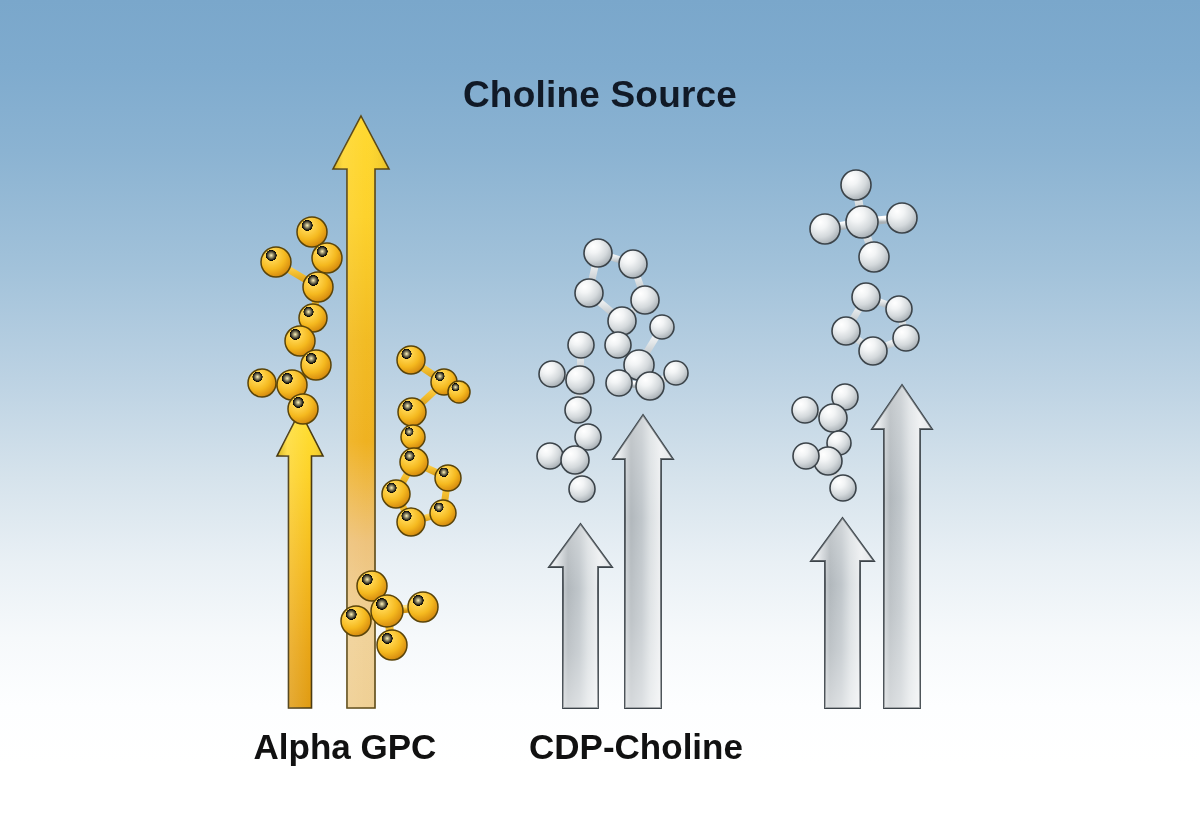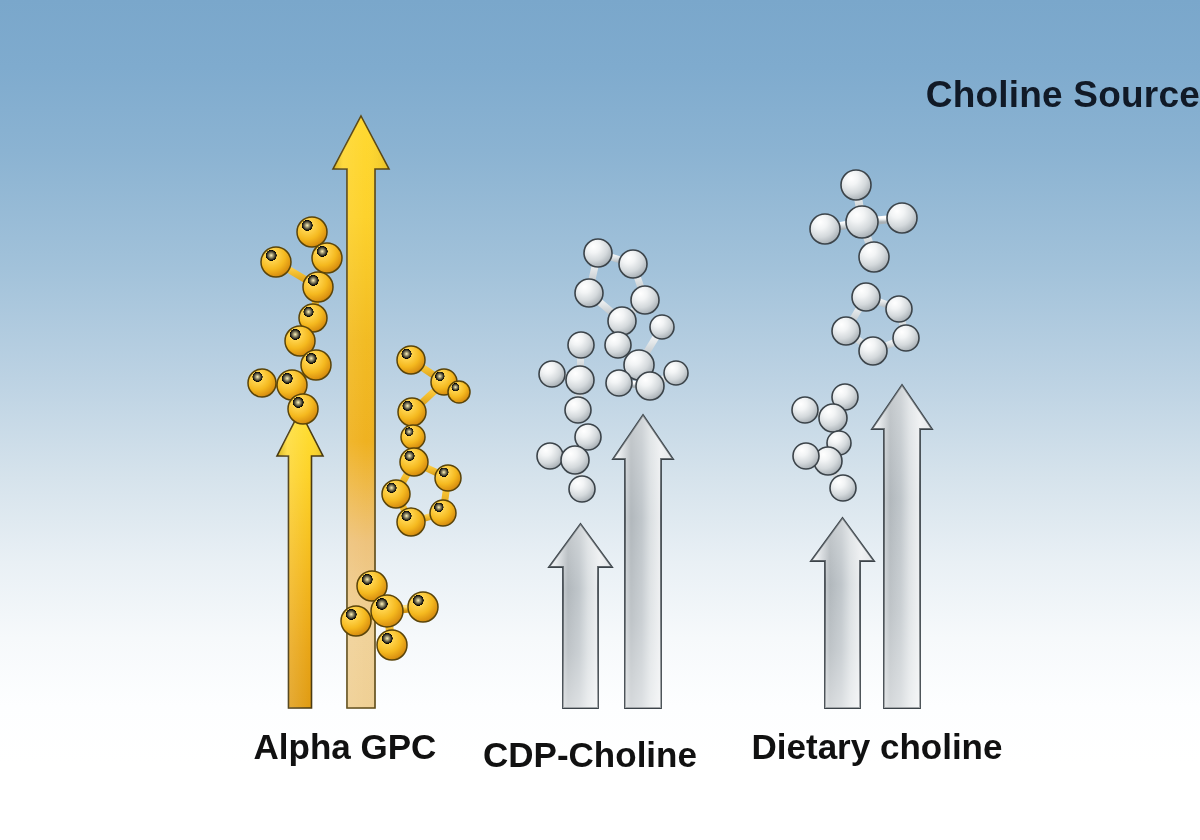--- a/index.html
+++ b/index.html
@@ -31,37 +31,37 @@
     left: 0;
     top: 0;
     width: 1200px;
     height: 840px;
   }
   .title {
     position: absolute;
     left: 0;
     top: 74px;
     width: 1200px;
-    text-align: right;
+    text-align: center;
     font-size: 37px;
     font-weight: bold;
     color: #111a27;
     letter-spacing: 0.2px;
   }
   .cat-label {
     position: absolute;
     top: 727px;
     text-align: center;
     font-size: 35px;
     font-weight: bold;
     color: #111111;
     white-space: nowrap;
   }
   .cat-label.c0 { left: 180px; width: 330px; }
-  .cat-label.c1 { left: 425px; width: 330px; margin-top: 8px; }
+  .cat-label.c1 { left: 471px; width: 330px; }
   .cat-label.c2 { left: 712px; width: 330px; }
 </style>
 </head>
 <body>
 
 <div id="stage">
 
   <svg id="art" viewBox="0 0 1200 840" aria-hidden="true">
     <defs>
 
@@ -335,15 +335,14 @@
       <circle cx="828" cy="461" r="14" fill="url(#sphSilver)"></circle>
       <circle cx="806" cy="456" r="13" fill="url(#sphSilver)"></circle>
       <circle cx="843" cy="488" r="13" fill="url(#sphSilver)"></circle>
     </g>
   </svg>
 
   <div class="title">Choline Source</div>
 
   <div class="cat-label c0">Alpha GPC</div>
   <div class="cat-label c1">CDP-Choline</div>
-  <div class="cat-label c2">Dietary choline</div>
 
 </div>
 
 </body></html>

